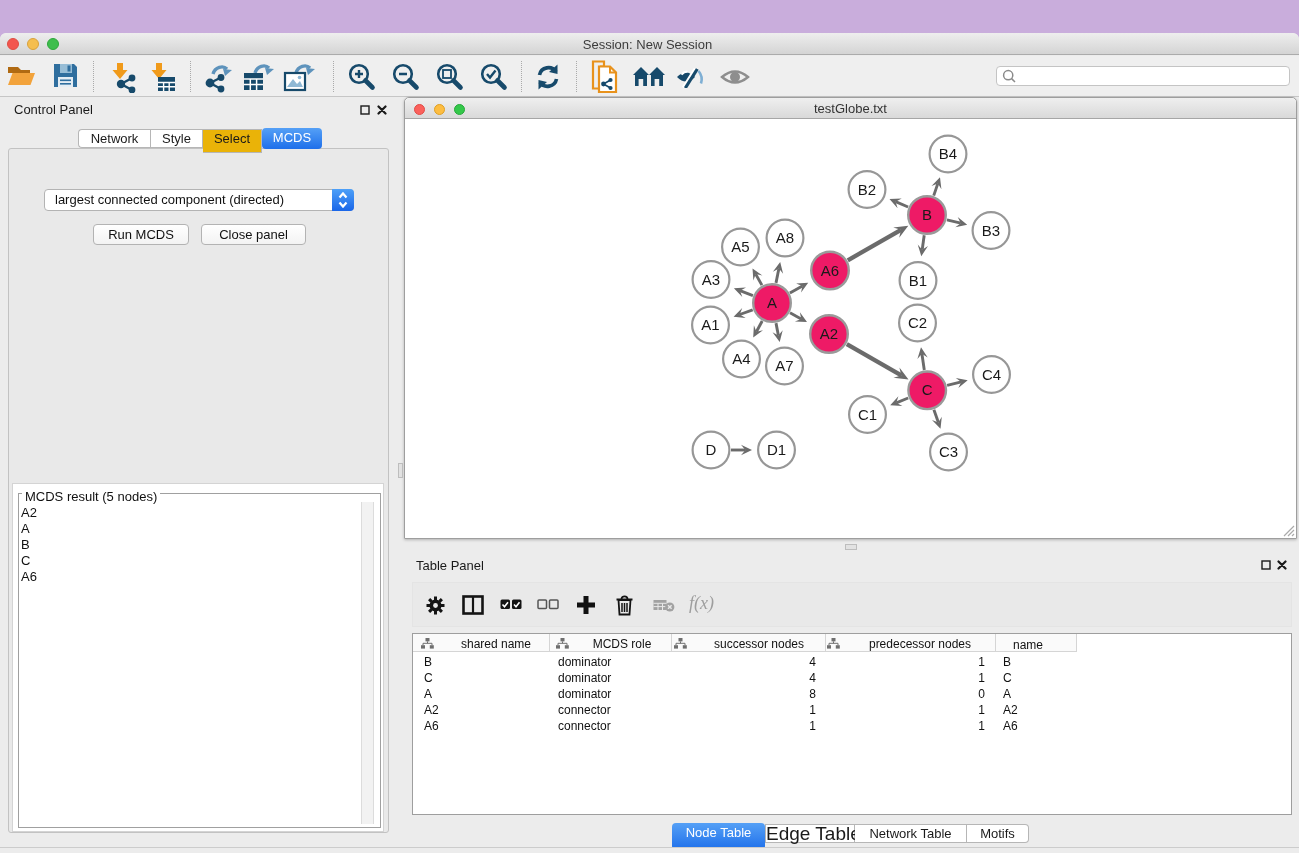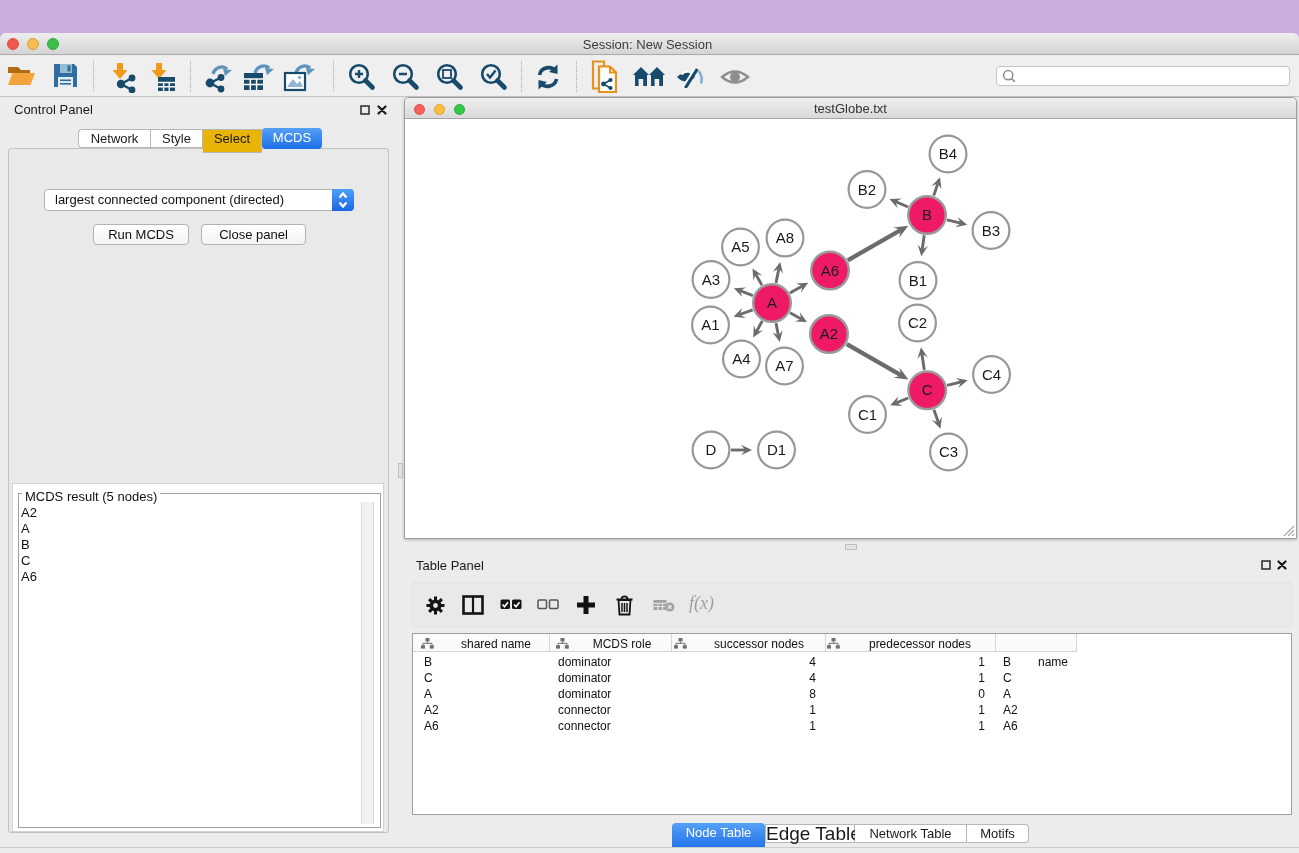--- a/index.html
+++ b/index.html
@@ -387,21 +387,21 @@
             <rect x="4.5" y="0" width="4" height="3.4"></rect>
             <rect x="0" y="7.2" width="4" height="3.4"></rect>
             <rect x="8.8" y="7.2" width="4" height="3.4"></rect>
           </g>
           <path d="M6.5 3.4 V5.3 M2 7.2 V5.3 H11 V7.2" stroke="#6f6f6f" stroke-width="1" fill="none"></path>
         </svg>
       <div class="abs txt" style="left:30px;top:3px;width:106px;text-align:center;font-size:12px;color:#111111;">shared name</div>
       <div class="abs txt" style="left:160px;top:3px;width:98px;text-align:center;font-size:12px;color:#111111;">MCDS role</div>
       <div class="abs txt" style="left:280px;top:3px;width:132px;text-align:center;font-size:12px;color:#111111;">successor nodes</div>
       <div class="abs txt" style="left:432px;top:3px;width:150px;text-align:center;font-size:12px;color:#111111;">predecessor nodes</div>
-      <div class="abs txt" style="left:575px;top:21px;width:80px;text-align:right;font-size:12px;color:#111111;">name</div>
+      <div class="abs txt" style="left:575px;top:4px;width:80px;text-align:center;font-size:12px;color:#111111;">name</div>
       <div class="abs" style="left:0;top:19px;width:878px;font-size:12px;color:#111111;">
         <div style="height:16px;position:relative;">
             <span class="abs txt" style="left:11px;top:2px;">B</span>
             <span class="abs txt" style="left:145px;top:2px;">dominator</span>
             <span class="abs txt" style="left:300px;top:2px;width:103px;text-align:right;">4</span>
             <span class="abs txt" style="left:470px;top:2px;width:102px;text-align:right;">1</span>
             <span class="abs txt" style="left:590px;top:2px;">B</span>
           </div>
         <div style="height:16px;position:relative;">
             <span class="abs txt" style="left:11px;top:2px;">C</span>

